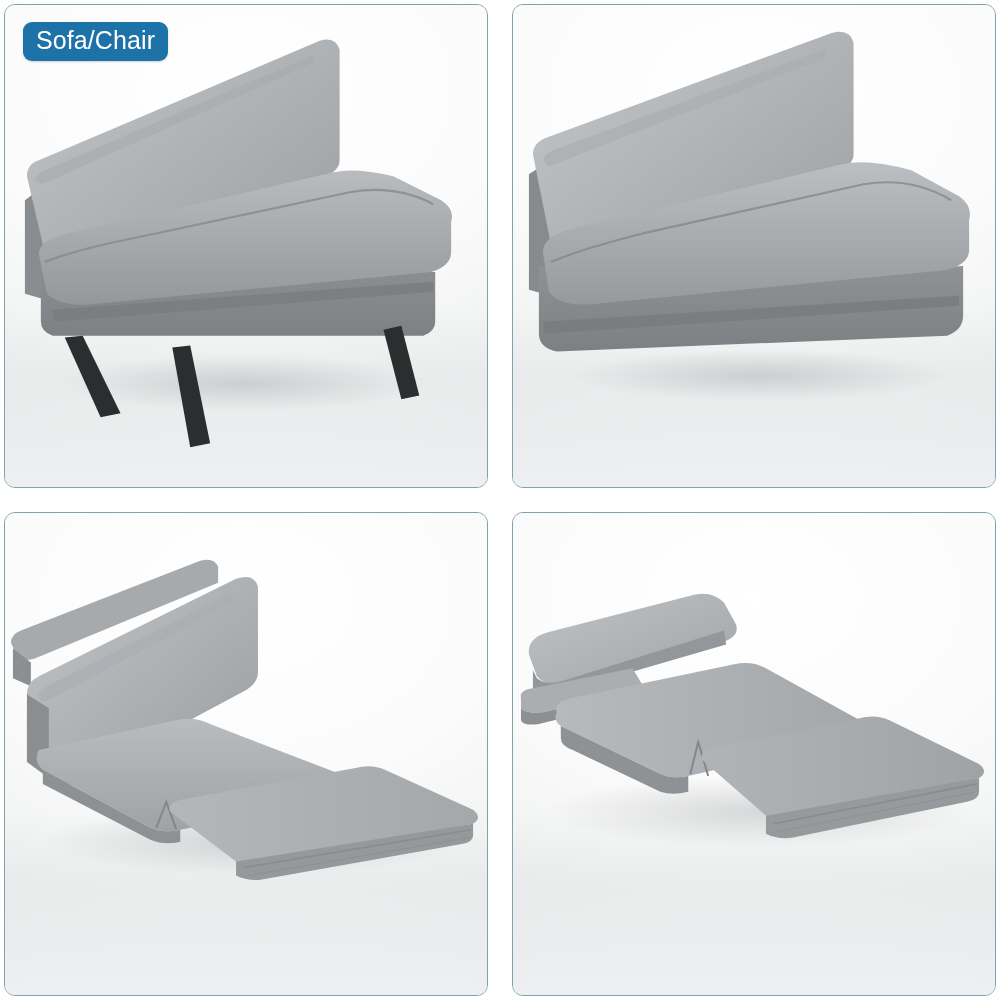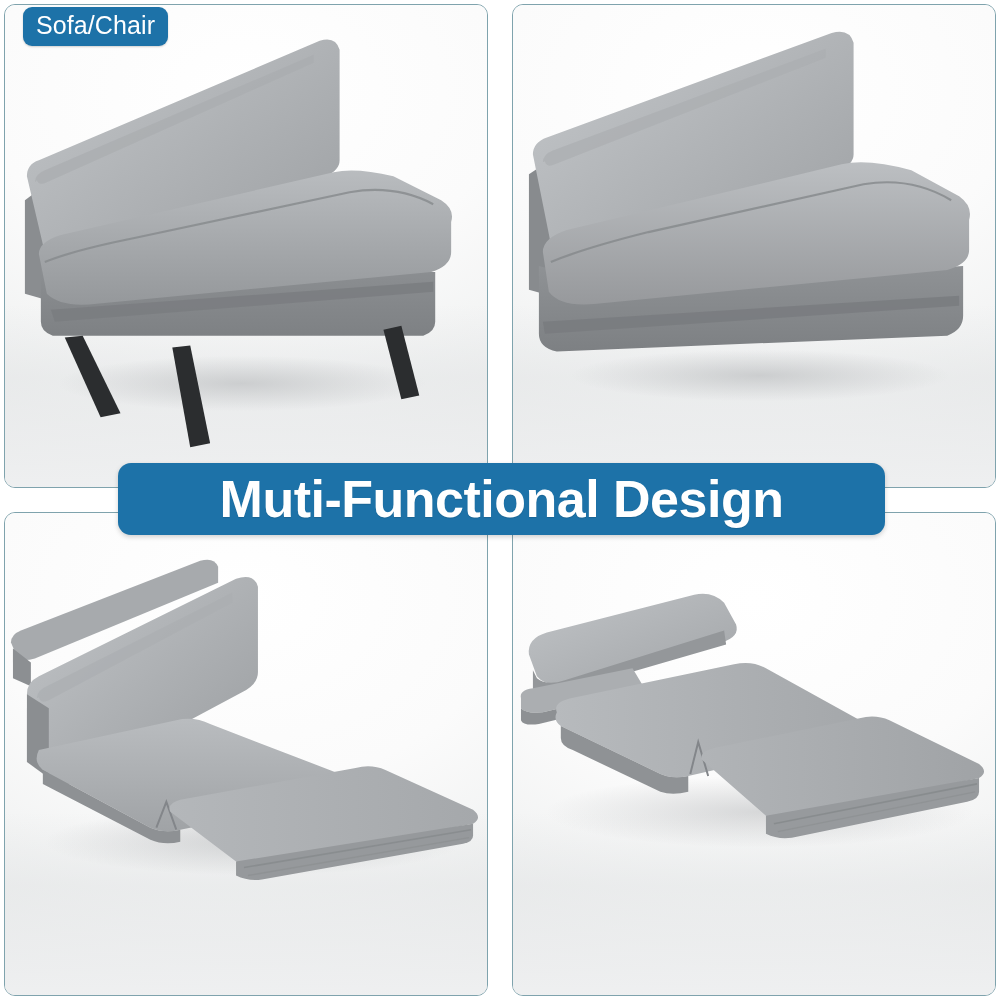--- a/index.html
+++ b/index.html
@@ -46,21 +46,21 @@
     color:#ffffff;
     border-radius:9px;
     padding:5px 13px 7px 13px;
     font-size:25px;
     line-height:1.08;
     letter-spacing:.1px;
     white-space:nowrap;
     z-index:6;
     box-shadow:0 1px 2px rgba(0,0,0,.18);
   }
-  .badge-tl { left:18px;  top:2px; }
+  .badge-tl { left:18px;  top:17px; }
 
   
   .banner {
     position:absolute;
     left:118px; top:463px;
     width:767px; height:72px;
     background:#1d72a8;
     border-radius:13px;
     display:flex; align-items:center; justify-content:center;
     z-index:20;
@@ -266,17 +266,14 @@
         <path d="M190 248 Q186 240 202 236 L348 206 Q364 202 378 208 L468 252 Q478 260 468 266
                  L284 306 Q268 310 254 304 Z" fill="url(#fabJ)"></path>
         <path d="M254 304 L468 266 L468 280 Q468 288 456 290 L280 326 Q266 328 254 322 Z" fill="#979a9d"></path>
         <path d="M262 312 L466 272" fill="none" stroke="#85888b" stroke-width="1.6" opacity=".8"></path>
         <path d="M266 320 L464 280" fill="none" stroke="#8a8d90" stroke-width="1.4" opacity=".6"></path>
       </svg>
     </div>
 
   </div>
 
-  <div class="banner">
-    <span class="banner-text">Muti-Functional Design</span>
-  </div>
 
 </div>
 
 </body></html>

